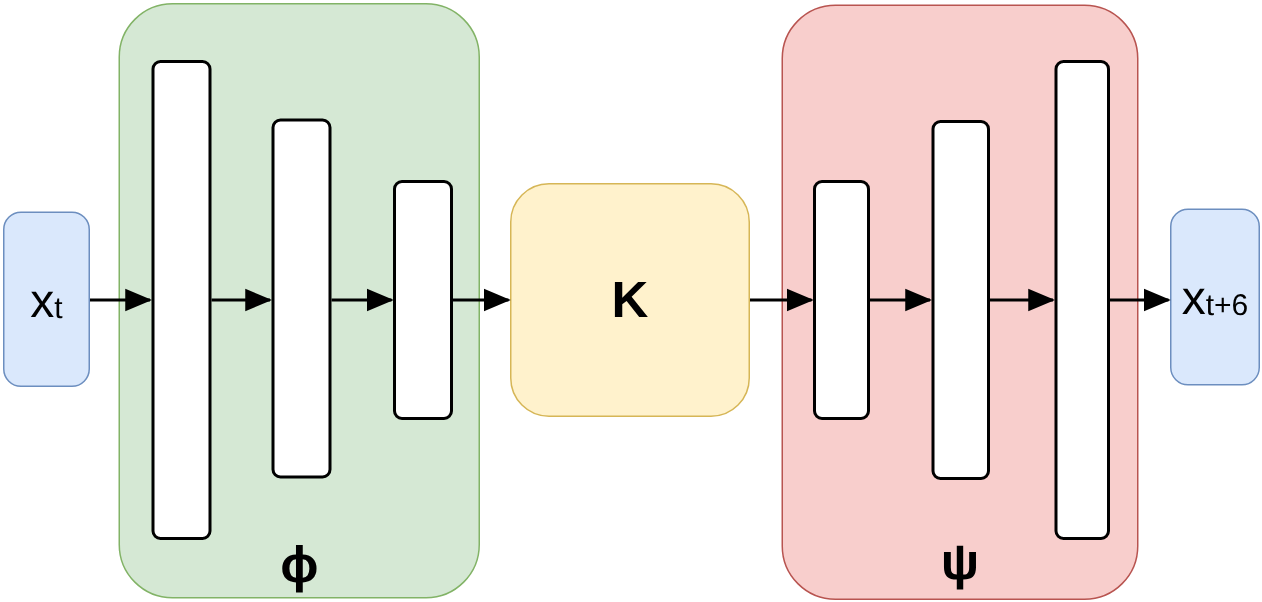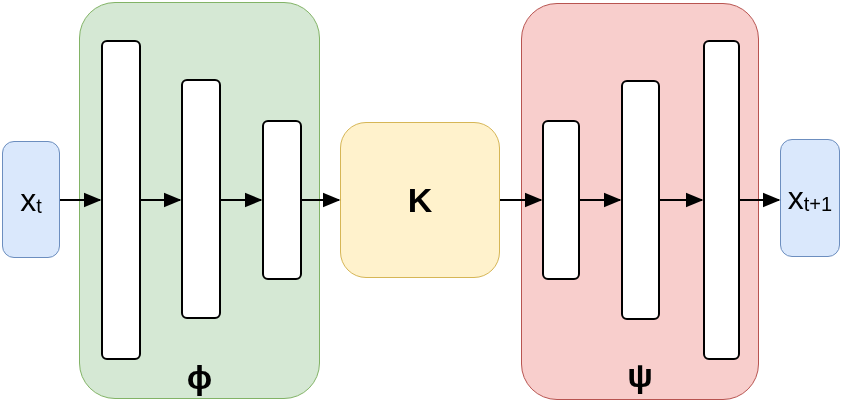--- a/index.html
+++ b/index.html
@@ -118,21 +118,21 @@
     <span class="op-label">K</span>
   </div>
 
   <div class="abs state-box input">
     <span class="state-base">x</span>
       <span class="state-sub">t</span>
   </div>
 
   <div class="abs state-box output">
     <span class="state-base">x</span>
-      <span class="state-sub">t+1</span>
+      <span class="state-sub">t+6</span>
   </div>
 
   <svg class="arrows" viewBox="0 0 841 401" xmlns="http://www.w3.org/2000/svg">
     <defs>
       <marker id="ah" viewBox="0 0 12 10" refX="11" refY="5" markerWidth="9" markerHeight="8" orient="auto">
         <path class="head" d="M0,0 L12,5 L0,10 z"></path>
       </marker>
     </defs>
     <line x1="60" y1="200" x2="100" y2="200" marker-end="url(#ah)"></line>
     <line x1="141" y1="200" x2="180" y2="200" marker-end="url(#ah)"></line>

